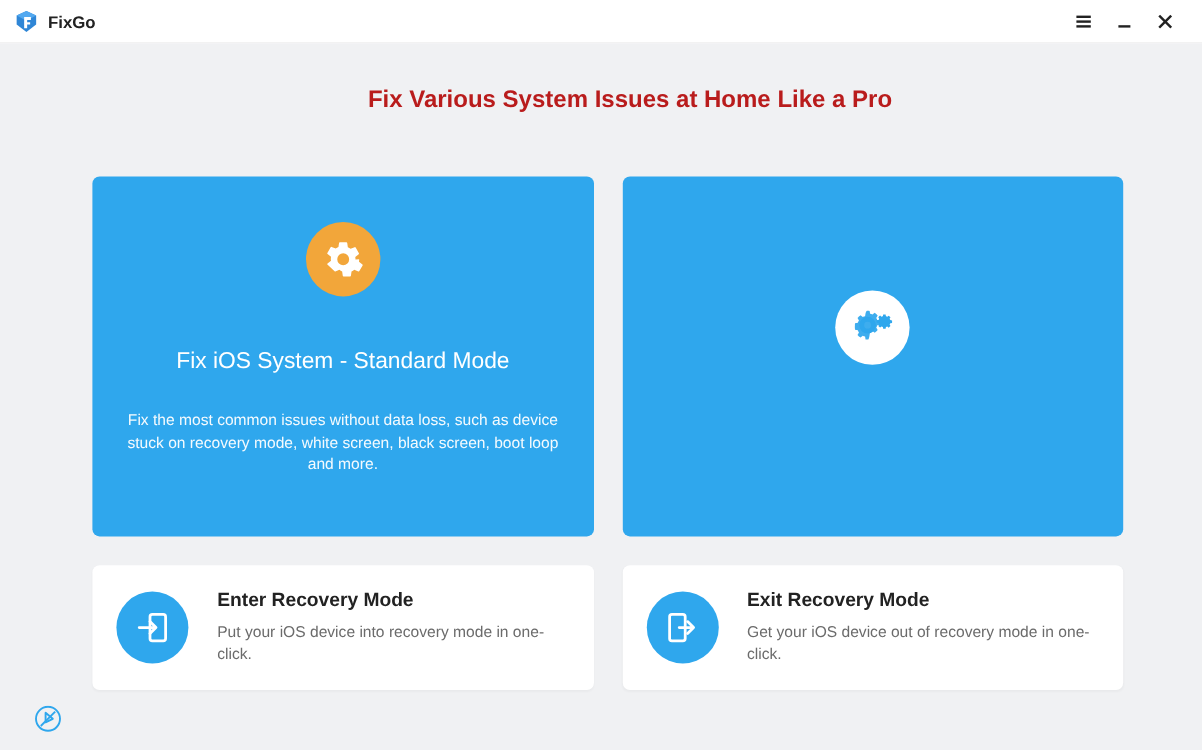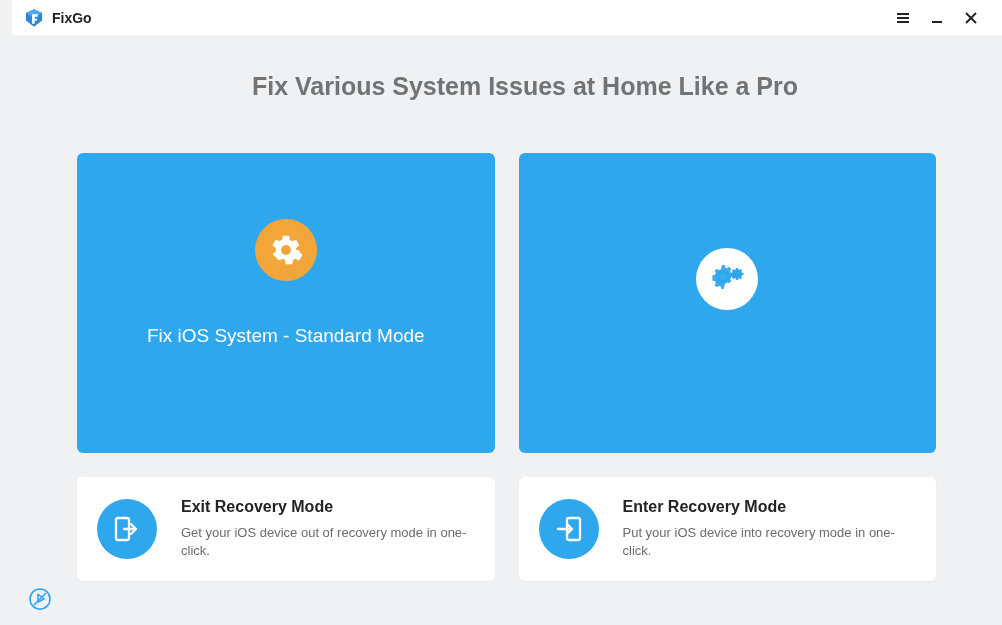--- a/index.html
+++ b/index.html
@@ -11,21 +11,20 @@
       overflow: hidden;
       position: relative;
     }
     .titlebar {
       height: 36px;
       background: #ffffff;
       display: flex;
       align-items: center;
       padding: 0 14px 0 12px;
       border-bottom: 1px solid #f2f2f2;
-      margin-left: 12px;
     }
     .app-logo {
       width: 20px; height: 20px;
       display: inline-flex; align-items:center; justify-content:center;
       margin-right: 8px;
     }
     .app-title {
       font-size: 14px;
       font-weight: 700;
       color: #222;
@@ -34,23 +33,23 @@
     .titlebar-btn {
       width: 34px; height: 36px;
       display: inline-flex;
       align-items:center; justify-content:center;
       cursor: pointer;
       color: #222;
     }
     .titlebar-btn svg, .app-logo svg { display:block; }
 
     .page-heading {
-      font-size: 25px;
+      font-size: 20px;
       font-weight: 700;
-      color: #737373;
+      color: #b91c1c;
       text-align: center;
       margin-top: 36px;
       padding-left: 48px;
     }
 
     .cards {
       margin-top: 36px;
       padding: 16px 66px;
       display: grid;
       grid-template-columns: 1fr 1fr;
@@ -169,58 +168,59 @@
 
 <div class="cards">
 
   <div class="big-card standard">
     <div class="icon-circle">
       <svg width="34" height="34" viewBox="0 0 24 24">
         <path fill="#ffffff" d="M12 8.5a3.5 3.5 0 1 0 0 7 3.5 3.5 0 0 0 0-7zm9.4 3.5c0 .5-.04 1-.12 1.48l2.03 1.58c.18.14.23.4.11.61l-1.92 3.32a.48.48 0 0 1-.59.21l-2.39-.96c-.5.38-1.03.7-1.62.94l-.36 2.54a.48.48 0 0 1-.48.41h-3.84a.48.48 0 0 1-.48-.41l-.36-2.54c-.59-.24-1.12-.56-1.62-.94l-2.39.96a.48.48 0 0 1-.59-.21L2.69 15.17a.48.48 0 0 1 .11-.61l2.03-1.58A7.9 7.9 0 0 1 4.71 12c0-.5.04-1 .12-1.48L2.8 8.94a.48.48 0 0 1-.11-.61L4.61 5a.48.48 0 0 1 .59-.21l2.39.96c.5-.38 1.03-.7 1.62-.94l.36-2.54A.48.48 0 0 1 10.05 2h3.84c.24 0 .44.17.48.41l.36 2.54c.59.24 1.12.56 1.62.94l2.39-.96a.48.48 0 0 1 .59.21l1.92 3.32c.12.21.07.47-.11.61l-2.03 1.58c.08.48.12.98.12 1.48z"></path>
       </svg>
     </div>
     <div class="card-title">Fix iOS System - Standard Mode</div>
+    <div class="card-desc">Fix the most common issues without data loss, such as device stuck on recovery mode, white screen, black screen, boot loop and more.</div>
   </div>
 
   <div class="big-card advanced">
     <div class="icon-circle">
       <svg width="40" height="40" viewBox="0 0 40 40">
         <g fill="#2fa7ed">
           <path d="M16 11a7 7 0 1 0 0 14 7 7 0 0 0 0-14zm0 4.2a2.8 2.8 0 1 1 0 5.6 2.8 2.8 0 0 1 0-5.6z"></path>
           <path d="M16 6c.6 0 1.1.02 1.7.08l.4 2.4c.7.16 1.3.4 1.9.7l1.9-1.5c.9.6 1.8 1.3 2.5 2.2l-1.2 2.1c.4.6.7 1.2.9 1.9l2.4.4c.06.56.08 1.1.08 1.7s-.02 1.1-.08 1.7l-2.4.4c-.2.7-.5 1.3-.9 1.9l1.2 2.1c-.7.9-1.6 1.6-2.5 2.2l-1.9-1.5c-.6.3-1.2.54-1.9.7l-.4 2.4C17.1 29.98 16.6 30 16 30s-1.1-.02-1.7-.08l-.4-2.4c-.7-.16-1.3-.4-1.9-.7l-1.9 1.5c-.9-.6-1.8-1.3-2.5-2.2l1.2-2.1c-.4-.6-.7-1.2-.9-1.9l-2.4-.4A15 15 0 0 1 5.42 18c0-.6.02-1.14.08-1.7l2.4-.4c.2-.7.5-1.3.9-1.9l-1.2-2.1c.7-.9 1.6-1.6 2.5-2.2l1.9 1.5c.6-.3 1.2-.54 1.9-.7l.4-2.4C14.9 6.02 15.4 6 16 6z" opacity="0.93"></path>
           <circle cx="30" cy="14" r="3.2"></circle>
           <path d="M30 9c.35 0 .7.02 1.03.07l.24 1.45c.42.1.8.24 1.15.43l1.15-.9c.55.37 1.05.8 1.5 1.3l-.72 1.27c.23.36.42.74.56 1.15l1.45.24c.05.33.07.68.07 1.03s-.02.7-.07 1.03l-1.45.24c-.14.41-.33.79-.56 1.15l.72 1.27c-.45.5-.95.93-1.5 1.3l-1.15-.9c-.35.19-.73.33-1.15.43l-.24 1.45C30.7 20.98 30.35 21 30 21s-.7-.02-1.03-.07l-.24-1.45a4.9 4.9 0 0 1-1.15-.43l-1.15.9a7.2 7.2 0 0 1-1.5-1.3l.72-1.27c-.23-.36-.42-.74-.56-1.15l-1.45-.24A7.9 7.9 0 0 1 23.57 15c0-.35.02-.7.07-1.03l1.45-.24c.14-.41.33-.79.56-1.15l-.72-1.27c.45-.5.95-.93 1.5-1.3l1.15.9c.35-.19.73-.33 1.15-.43l.24-1.45C29.3 9.02 29.65 9 30 9z"></path>
         </g>
       </svg>
     </div>
   </div>
 
   <div class="small-card">
     <div class="icon-circle">
       <svg width="30" height="30" viewBox="0 0 30 30">
+        <rect x="13" y="4" width="13" height="22" rx="2" fill="none" stroke="#ffffff" stroke-width="2.3"></rect>
+        <path d="M4 15 L18 15 M13 10 L18 15 L13 20" fill="none" stroke="#ffffff" stroke-width="2.3" stroke-linecap="round" stroke-linejoin="round"></path>
+      </svg>
+    </div>
+    <div class="texts">
+      <div class="card-title">Enter Recovery Mode</div>
+      <div class="card-desc">Put your iOS device into recovery mode in one-click.</div>
+    </div>
+  </div>
+
+  <div class="small-card">
+    <div class="icon-circle">
+      <svg width="30" height="30" viewBox="0 0 30 30">
         <rect x="4" y="4" width="13" height="22" rx="2" fill="none" stroke="#ffffff" stroke-width="2.3"></rect>
         <path d="M12 15 L23 15 M19 10 L24 15 L19 20" fill="none" stroke="#ffffff" stroke-width="2.3" stroke-linecap="round" stroke-linejoin="round"></path>
       </svg>
     </div>
     <div class="texts">
       <div class="card-title">Exit Recovery Mode</div>
       <div class="card-desc">Get your iOS device out of recovery mode in one-click.</div>
-    </div>
-  </div>
-
-  <div class="small-card">
-    <div class="icon-circle">
-      <svg width="30" height="30" viewBox="0 0 30 30">
-        <rect x="13" y="4" width="13" height="22" rx="2" fill="none" stroke="#ffffff" stroke-width="2.3"></rect>
-        <path d="M4 15 L18 15 M13 10 L18 15 L13 20" fill="none" stroke="#ffffff" stroke-width="2.3" stroke-linecap="round" stroke-linejoin="round"></path>
-      </svg>
-    </div>
-    <div class="texts">
-      <div class="card-title">Enter Recovery Mode</div>
-      <div class="card-desc">Put your iOS device into recovery mode in one-click.</div>
     </div>
   </div>
 
 </div>
 
 <div class="footer-icon">
   <svg width="22" height="22" viewBox="0 0 22 22">
     <circle cx="11" cy="11" r="10" fill="none" stroke="#2fa7ed" stroke-width="1.6"></circle>
     <path d="M9 6 L9 14 L15 11 Z" fill="none" stroke="#2fa7ed" stroke-width="1.6" stroke-linejoin="round"></path>
     <line x1="5" y1="17" x2="17" y2="5" stroke="#2fa7ed" stroke-width="1.6"></line>

